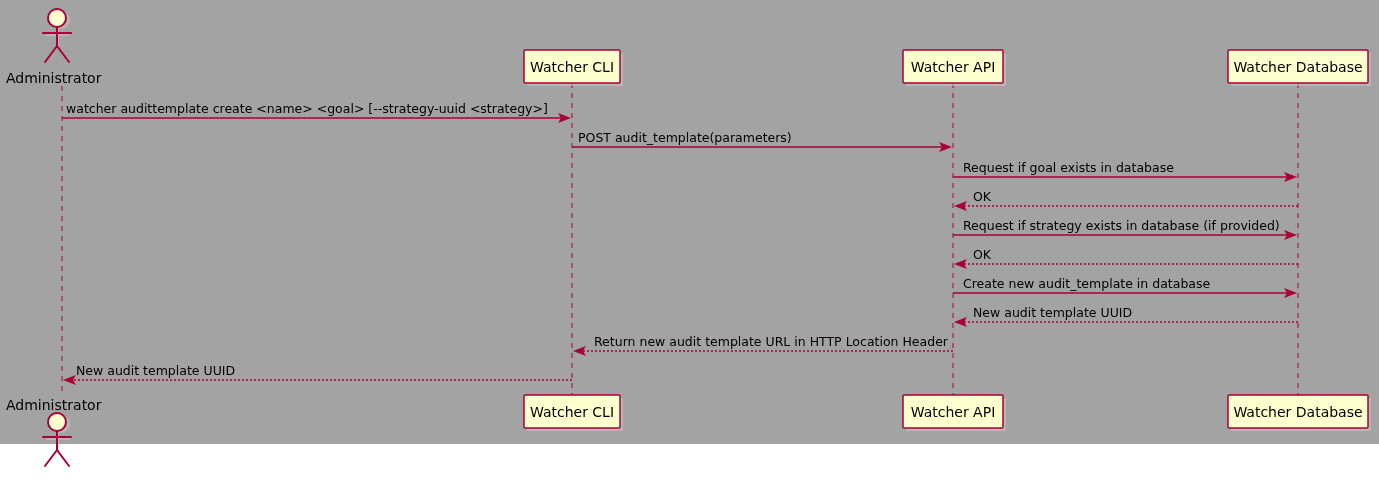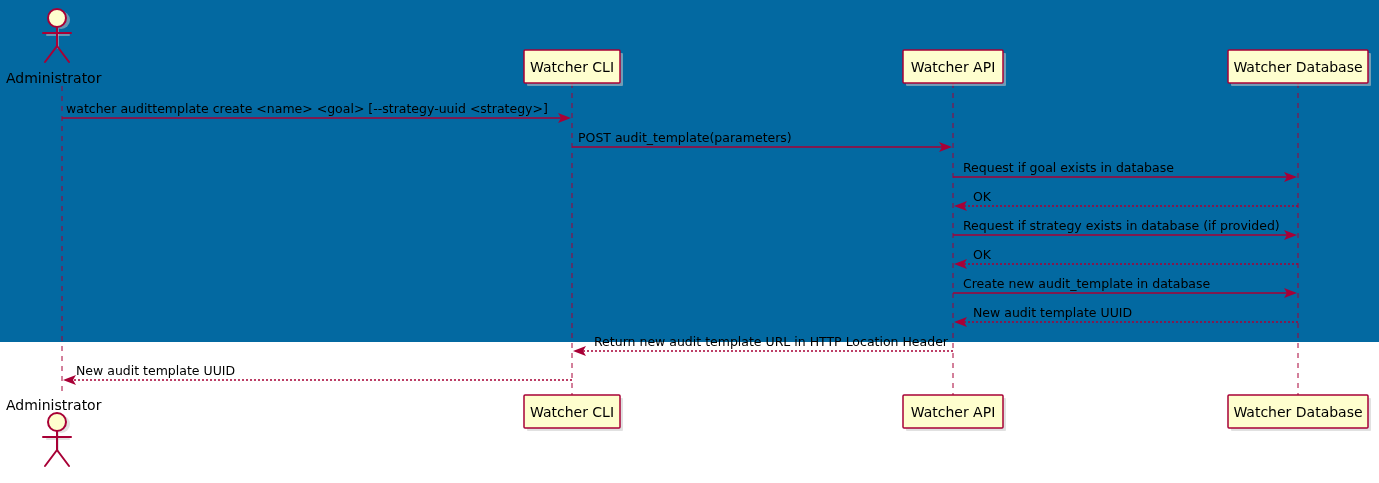--- a/index.html
+++ b/index.html
@@ -10,22 +10,22 @@
   }
   body {
     font-family: "DejaVu Sans", sans-serif;
     width: 1379px;
     height: 483px;
     overflow: hidden;
   }
   #diagram-root {
     position: relative;
     width: 1379px;
-    height: 342px;
-    background: #0369a1;
+    height: 444px;
+    background: #a3a3a3;
   }
   #diagram-svg {
     position: absolute;
     top: 0;
     left: 0;
     width: 1379px;
     height: 483px;
     display: block;
   }
   .participant-box-label,

